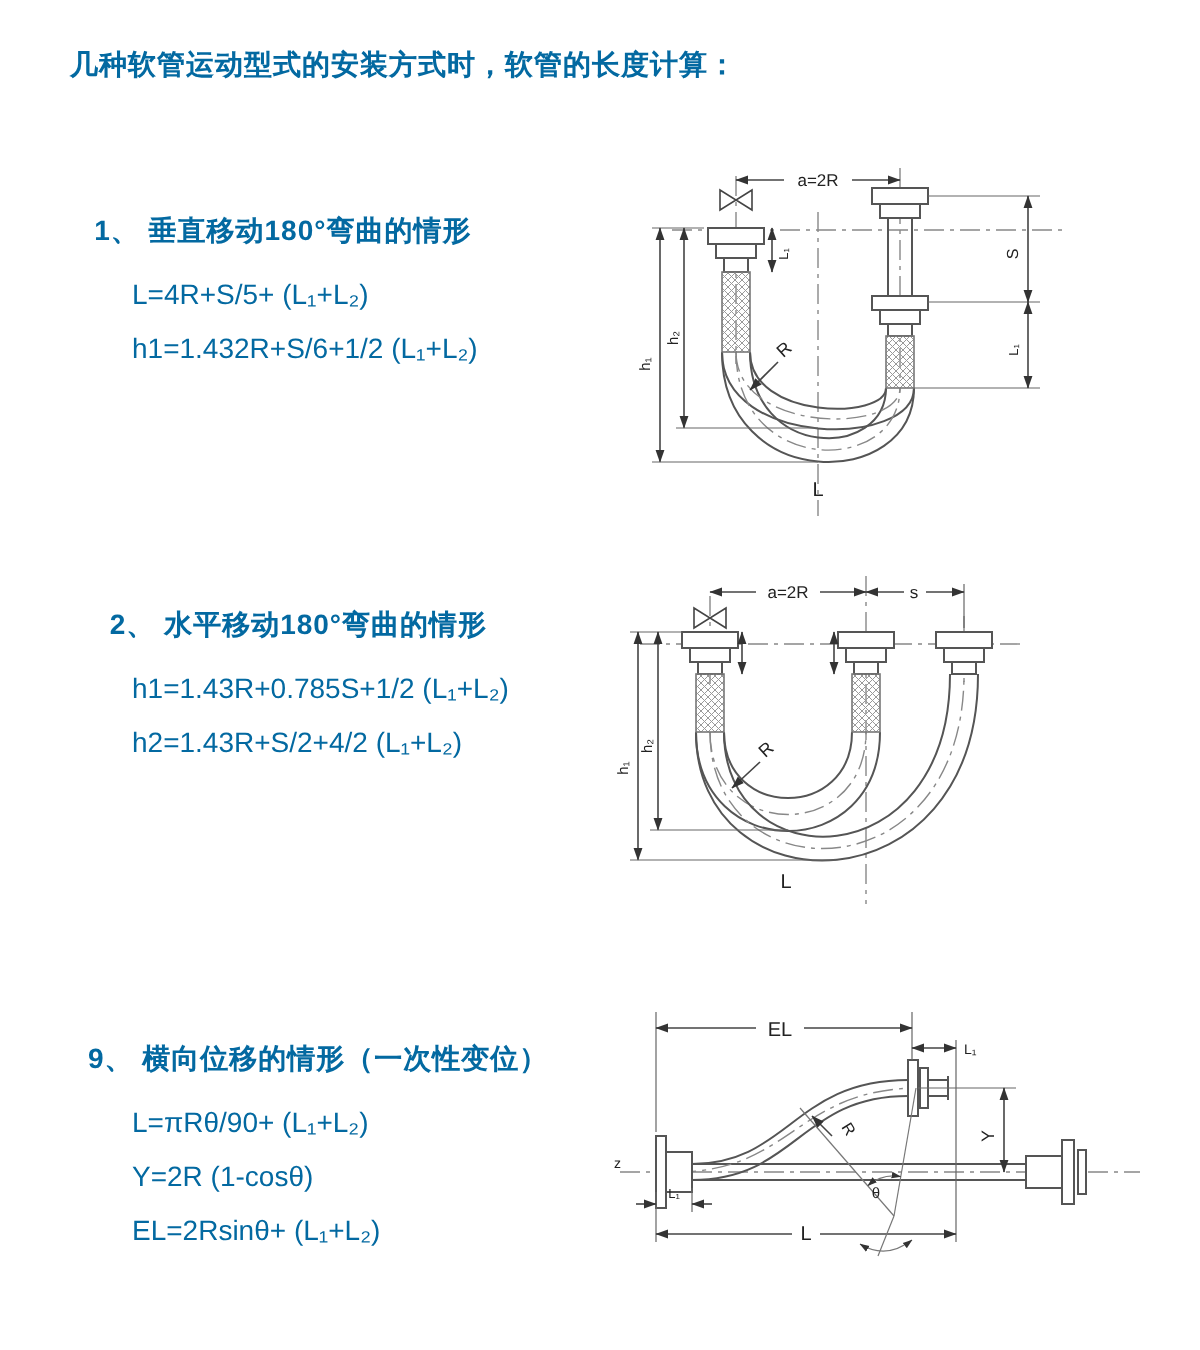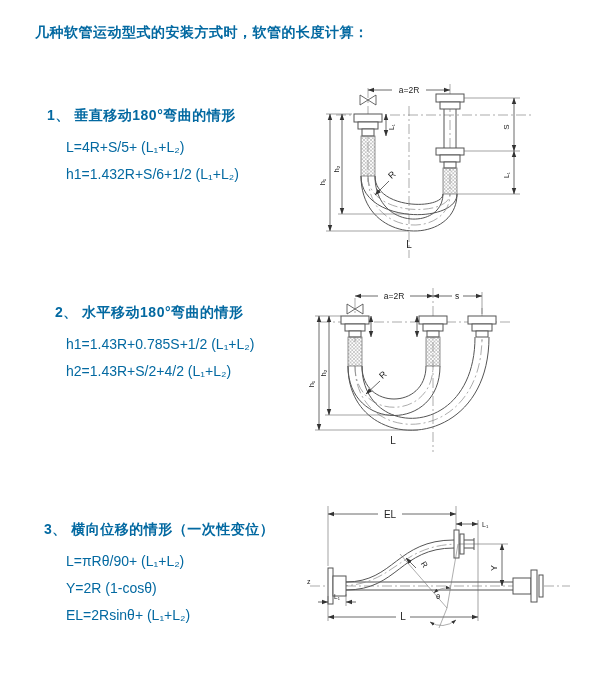--- a/index.html
+++ b/index.html
@@ -59,21 +59,21 @@
     <div class="formula">h1=1.432R+S/6+1/2 (L₁+L₂)</div>
   </div>
 
   <div class="section sec-2">
     <div class="sec-heading">2、 水平移动180°弯曲的情形</div>
     <div class="formula">h1=1.43R+0.785S+1/2 (L₁+L₂)</div>
     <div class="formula">h2=1.43R+S/2+4/2 (L₁+L₂)</div>
   </div>
 
   <div class="section sec-3">
-    <div class="sec-heading">3、 横向位移的情形（一次性变位）</div>
+    <div class="sec-heading">9、 横向位移的情形（一次性变位）</div>
     <div class="formula">L=πRθ/90+ (L₁+L₂)</div>
     <div class="formula">Y=2R (1-cosθ)</div>
     <div class="formula">EL=2Rsinθ+ (L₁+L₂)</div>
   </div>
 
   <svg class="diagram dia-1" width="250" height="190" viewBox="0 0 250 190">
 
     <g>
       <path class="cl" d="M101,36 V188"></path>
       <path class="cl" d="M60,18 V112"></path>

